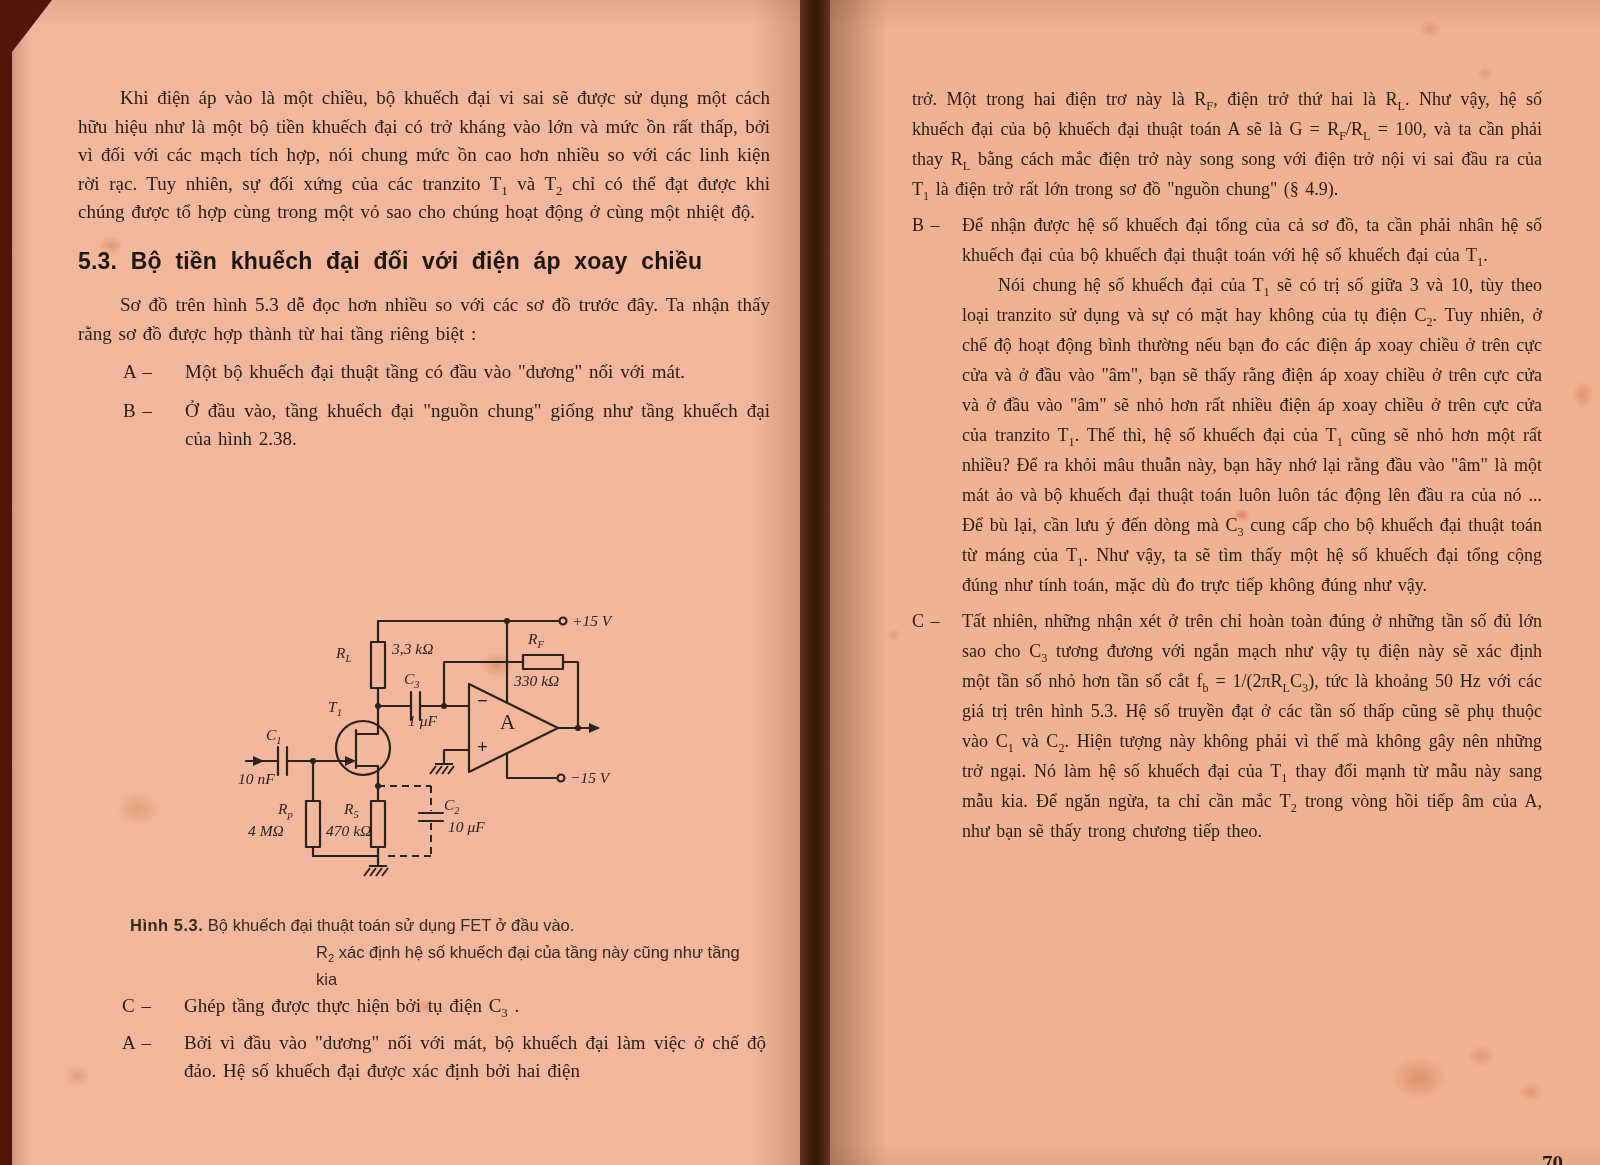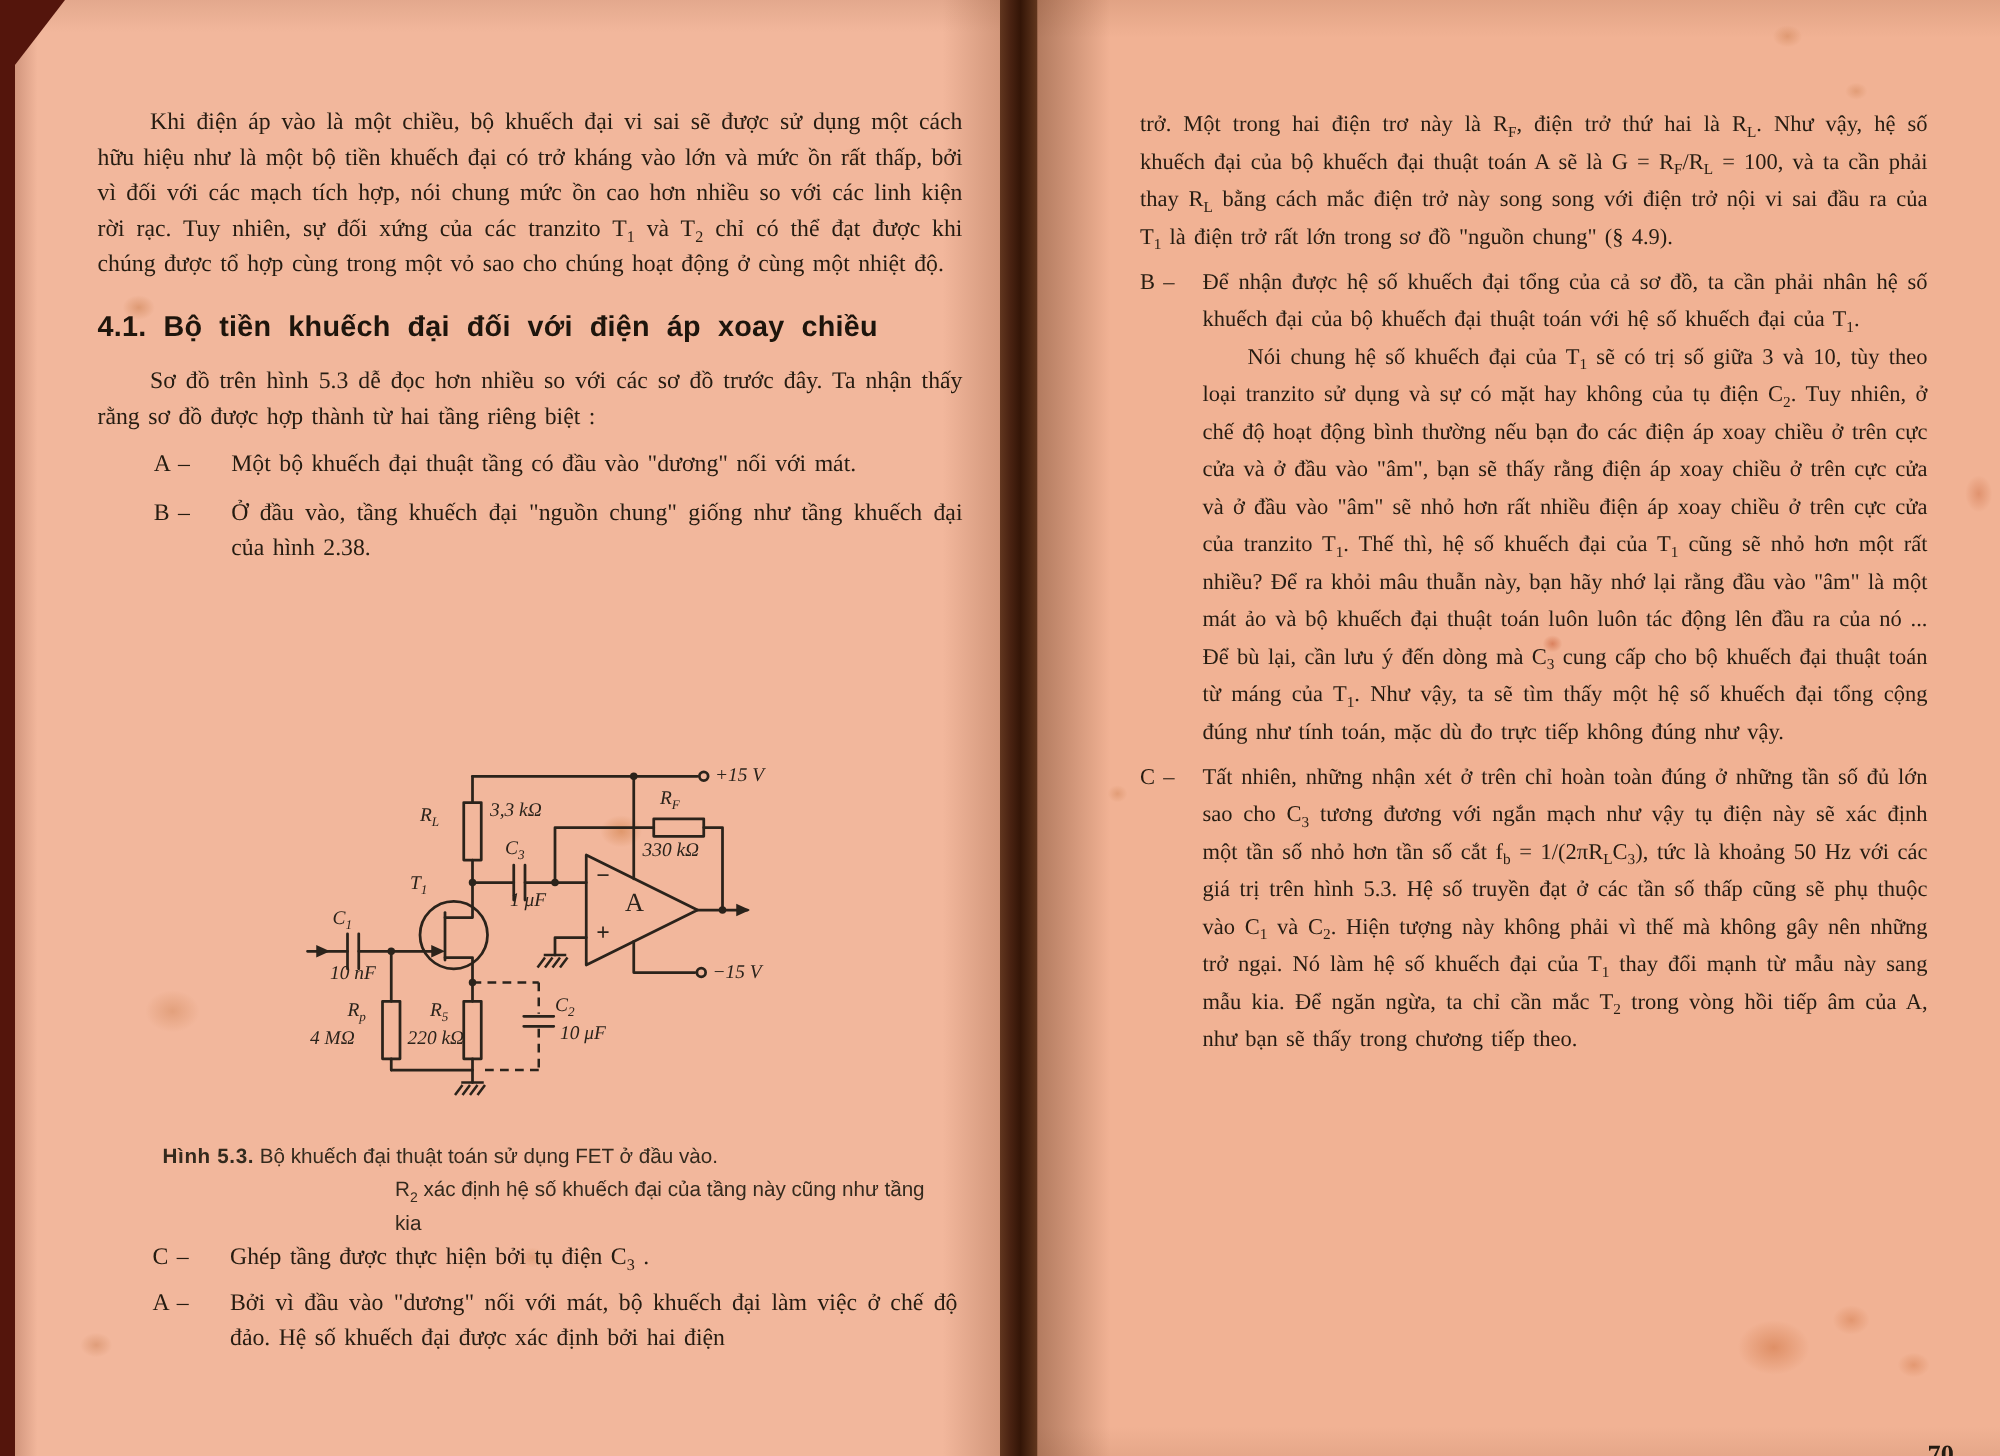--- a/index.html
+++ b/index.html
@@ -75,21 +75,21 @@
 <div class="page page-left">
   <div class="stain" style="left:86px;top:236px;width:26px;height:20px;background:radial-gradient(ellipse,rgba(198,118,66,.45),transparent 70%)"></div>
   <div class="stain" style="left:468px;top:652px;width:34px;height:26px;background:radial-gradient(ellipse,rgba(205,120,60,.5),transparent 70%)"></div>
   <div class="stain" style="left:104px;top:792px;width:44px;height:34px;background:radial-gradient(ellipse,rgba(198,118,66,.35),transparent 70%)"></div>
   <div class="stain" style="left:404px;top:998px;width:20px;height:16px;background:radial-gradient(ellipse,rgba(198,118,66,.4),transparent 70%)"></div>
   <div class="stain" style="left:52px;top:1066px;width:26px;height:20px;background:radial-gradient(ellipse,rgba(190,110,60,.35),transparent 70%)"></div>
   <div class="stain" style="left:660px;top:118px;width:22px;height:16px;background:radial-gradient(ellipse,rgba(198,118,66,.3),transparent 70%)"></div>
 
   <div class="ul-col">
     <p class="para indent">Khi điện áp vào là một chiều, bộ khuếch đại vi sai sẽ được sử dụng một cách hữu hiệu như là một bộ tiền khuếch đại có trở kháng vào lớn và mức ồn rất thấp, bởi vì đối với các mạch tích hợp, nói chung mức ồn cao hơn nhiều so với các linh kiện rời rạc. Tuy nhiên, sự đối xứng của các tranzito T<sub>1</sub> và T<sub>2</sub> chỉ có thể đạt được khi chúng được tổ hợp cùng trong một vỏ sao cho chúng hoạt động ở cùng một nhiệt độ.</p>
-    <h2>4.1. Bộ tiền khuếch đại đối với điện áp xoay chiều</h2>
+    <h2>5.3. Bộ tiền khuếch đại đối với điện áp xoay chiều</h2>
     <p class="para indent">Sơ đồ trên hình 5.3 dễ đọc hơn nhiều so với các sơ đồ trước đây. Ta nhận thấy rằng sơ đồ được hợp thành từ hai tầng riêng biệt :</p>
     <div class="item">
       <span class="lbl">A –</span>
       <span class="txt">Một bộ khuếch đại thuật tầng có đầu vào "dương" nối với mát.</span>
     </div>
     <div class="item">
       <span class="lbl">B –</span>
       <span class="txt">Ở đầu vào, tầng khuếch đại "nguồn chung" giống như tầng khuếch đại của hình 2.38.</span>
     </div>
   </div>
@@ -170,25 +170,25 @@
     <div class="clab" style="left:110px;top:66px">R<sub>L</sub></div>
     <div class="clab" style="left:166px;top:62px">3,3 kΩ</div>
     <div class="clab" style="left:178px;top:92px">C<sub>3</sub></div>
     <div class="clab" style="left:182px;top:134px">1 μF</div>
     <div class="clab" style="left:302px;top:52px">R<sub>F</sub></div>
     <div class="clab" style="left:288px;top:94px">330 kΩ</div>
     <div class="clab" style="left:346px;top:34px">+15 V</div>
     <div class="clab" style="left:344px;top:191px">−15 V</div>
     <div class="clab" style="left:102px;top:120px">T<sub>1</sub></div>
     <div class="clab" style="left:40px;top:148px">C<sub>1</sub></div>
-    <div class="clab" style="left:38px;top:192px">10 nF</div>
+    <div class="clab" style="left:12px;top:192px">10 nF</div>
     <div class="clab" style="left:52px;top:222px">R<sub>p</sub></div>
     <div class="clab" style="left:22px;top:244px">4 MΩ</div>
     <div class="clab" style="left:118px;top:222px">R<sub>5</sub></div>
-    <div class="clab" style="left:100px;top:244px">220 kΩ</div>
+    <div class="clab" style="left:100px;top:244px">470 kΩ</div>
     <div class="clab" style="left:218px;top:218px">C<sub>2</sub></div>
     <div class="clab" style="left:222px;top:240px">10 μF</div>
     <div class="clab big" style="left:274px;top:136px">A</div>
     <div class="clab sign" style="left:251px;top:114px">−</div>
     <div class="clab sign" style="left:251px;top:160px">+</div>
   </div>
 
   <div class="caption">
     <div class="cap1"><b>Hình 5.3.</b> <span>Bộ khuếch đại thuật toán sử dụng FET ở đầu vào.</span></div>
     <div class="cap2">R<sub>2</sub> xác định hệ số khuếch đại của tầng này cũng như tầng kia</div>

